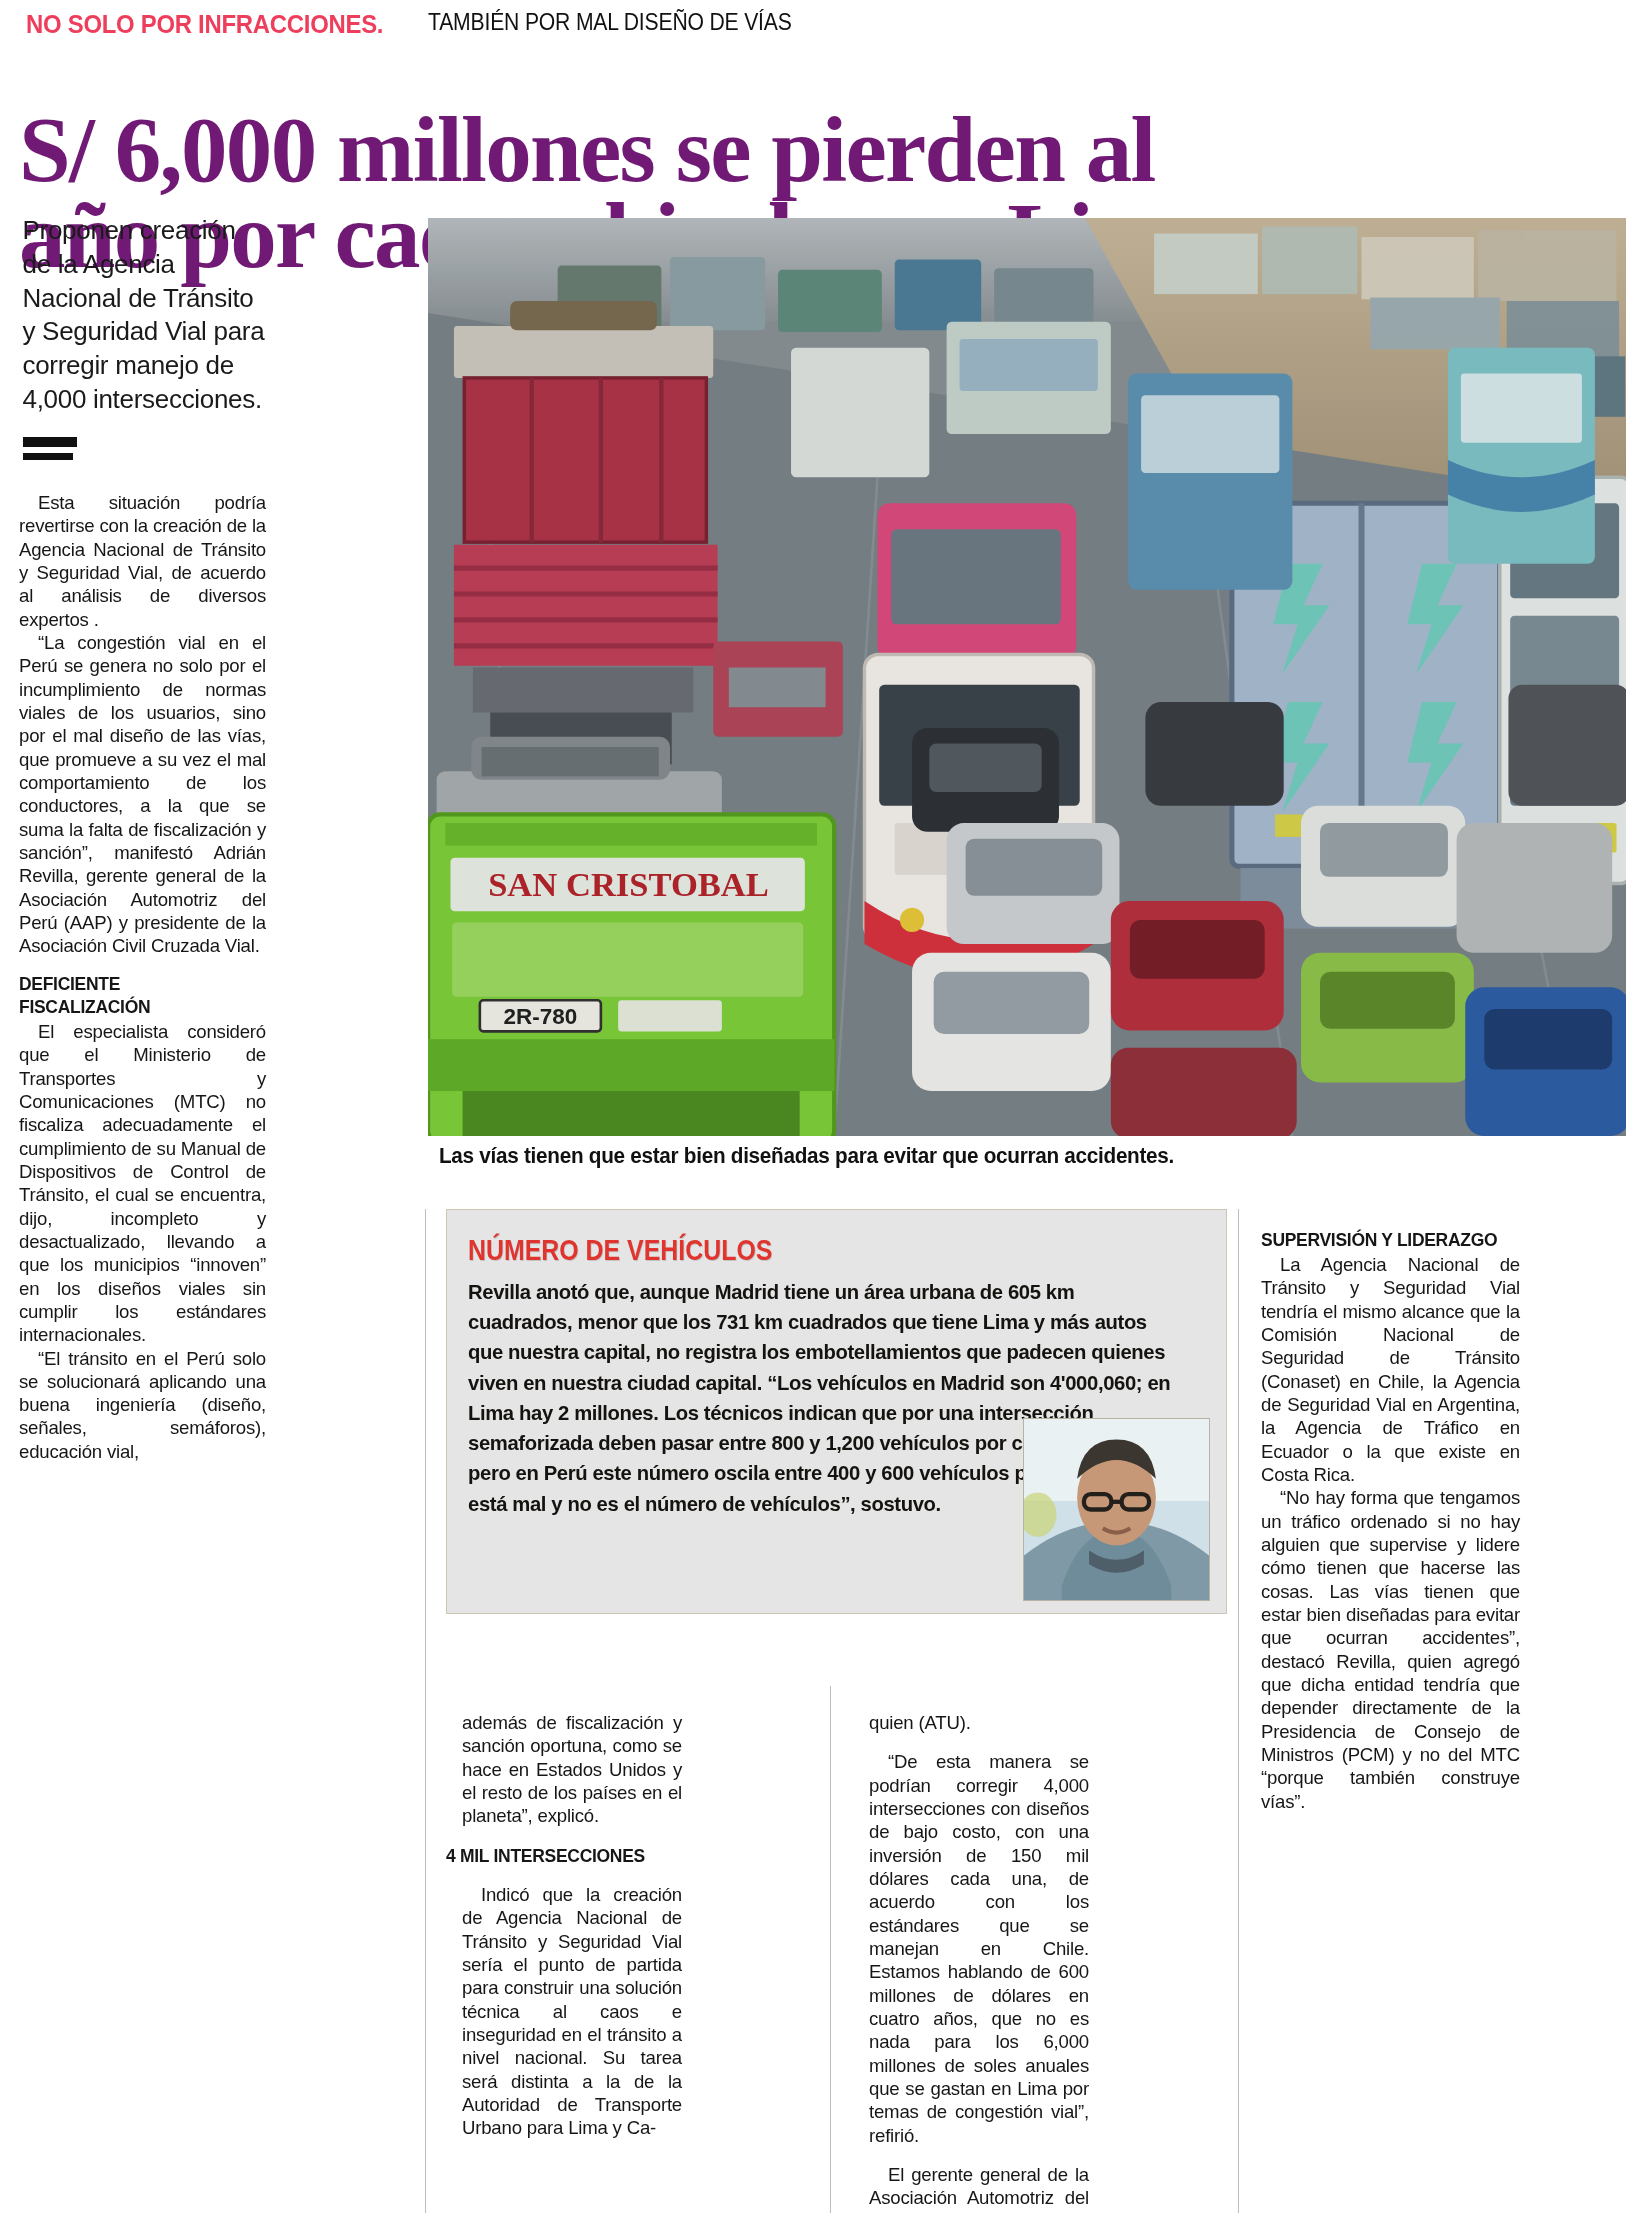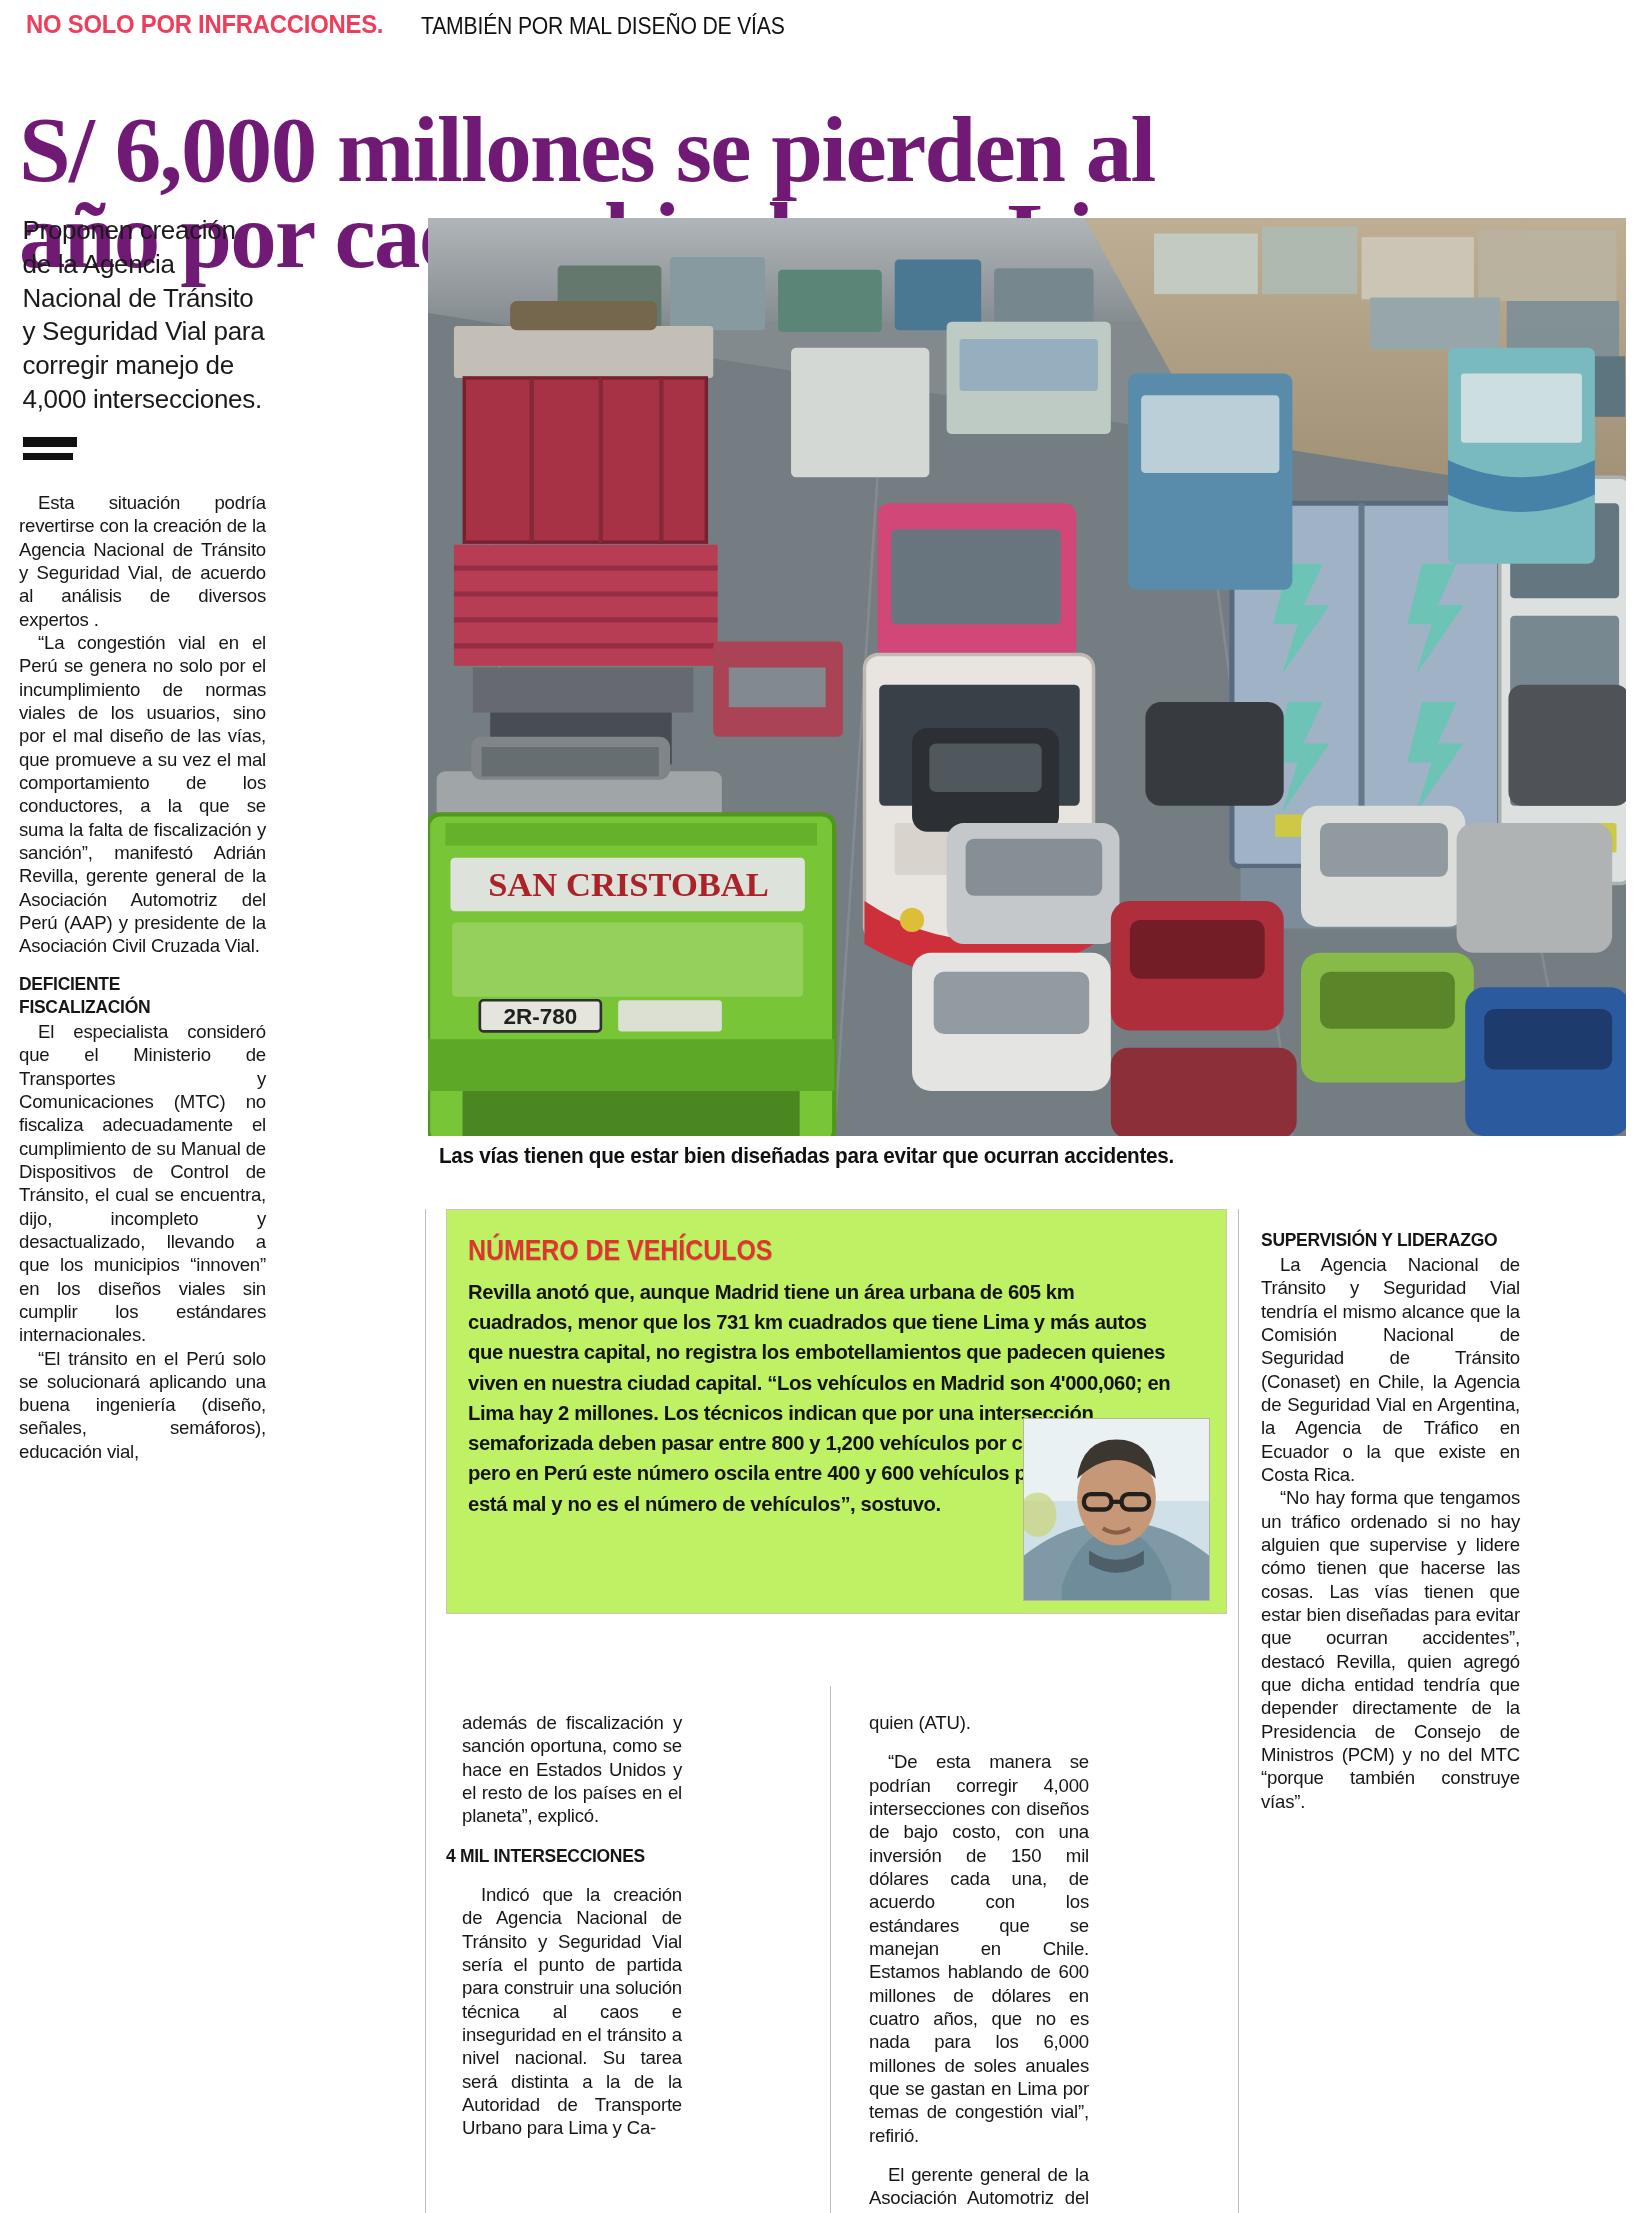--- a/index.html
+++ b/index.html
@@ -12,21 +12,21 @@
     font-family: "Liberation Sans", sans-serif;
     color: #111;
     overflow: hidden;
     position: relative;
   }
   .page { position: relative; width:1648px; height:2214px; padding: 0; }
 
   
   .kicker {
     position:absolute; left:26px; top:8.6px; width:1608px;
-    display:flex; align-items:flex-end; gap:7px;
+    display:flex; align-items:flex-start; gap:14px;
     font-weight:bold; font-style:normal;
   }
   .kicker-red {
     color:#ef3e5c; font-size:26px; letter-spacing:-0.3px;
     font-family:"Liberation Sans", sans-serif; font-weight:bold;
     transform: scaleX(0.92); transform-origin:left center;
   }
   .kicker-black {
     color:#111; font-size:23px; letter-spacing:-0.2px;
     font-family:"Liberation Sans", sans-serif; font-weight:normal;
@@ -90,21 +90,21 @@
     position:absolute; left:439px; top:1143px; width:1198px;
     font-size:21.6px; font-weight:bold; color:#111;
     font-family:"Liberation Sans", sans-serif;
     letter-spacing:-0.3px;
     transform:scaleX(0.96); transform-origin:left top;
   }
 
   
   .hlbox {
     position:absolute; left:446px; top:1209px; width:781px; height:405px;
-    background:#bef264;
+    background:#e5e5e5;
     padding:22.5px 19px 8.6px 21px;
     border:0.9px solid #cdc6b3;
   }
   .hlbox-title {
     color:#e0342f; font-weight:bold; font-size:30px; letter-spacing:0px;
     font-family:"Liberation Sans", sans-serif;
     transform:scaleX(0.83); transform-origin:left center;
     margin-bottom:10.4px; text-shadow:0.9px 0.9px 0 rgba(0,0,0,0.15);
   }
   .hlbox-text {

